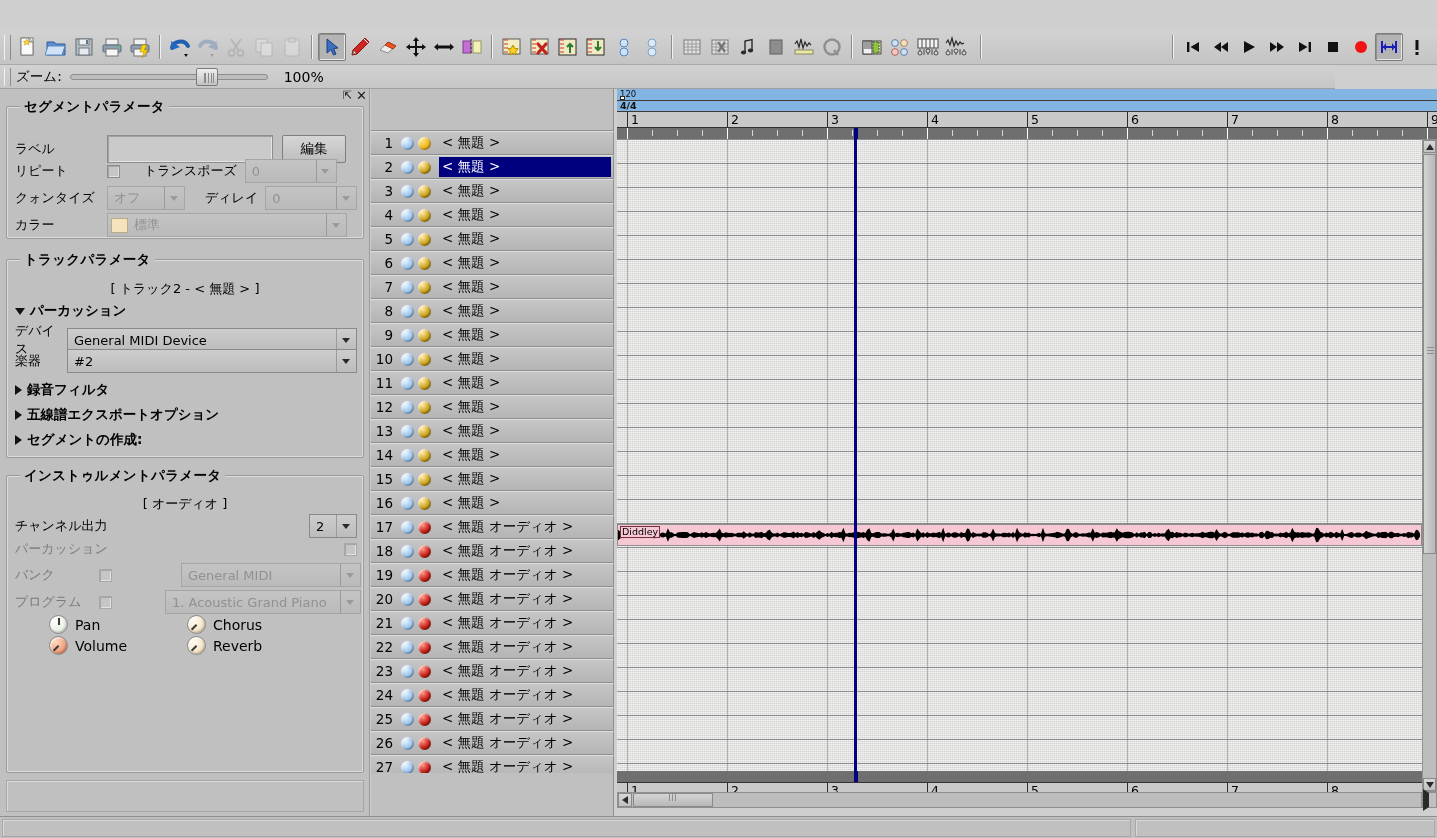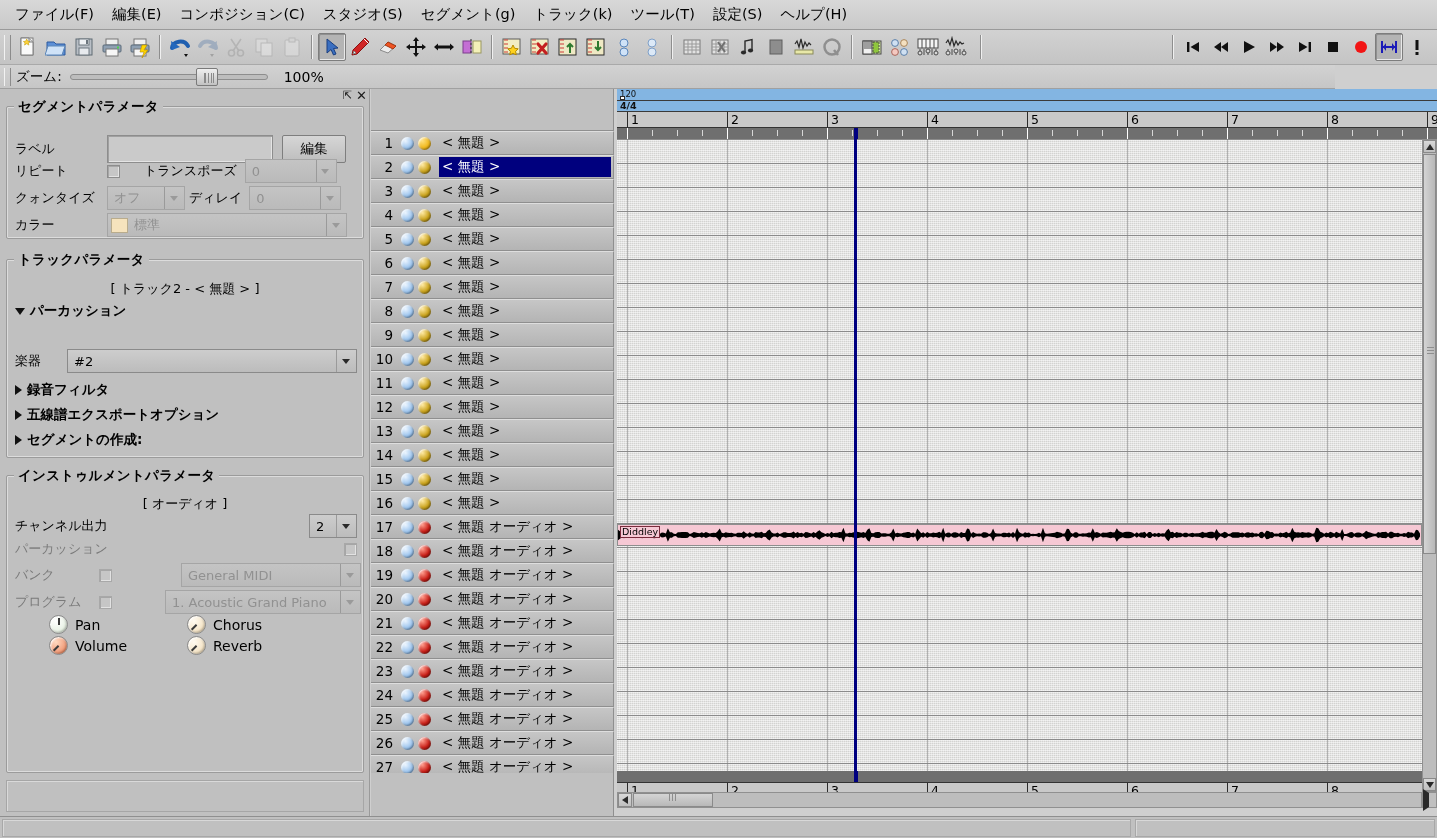--- a/index.html
+++ b/index.html
@@ -75,21 +75,21 @@
     background:#c0c0c0; border-right:1px solid #9a9a9a;
   }
   #dock-head { position:absolute; right:2px; top:1px; height:12px; display:flex; gap:4px; align-items:center; }
   .dockbtn { font-size:11px; line-height:10px; cursor:default; color:#1a1a1a; }
 
   .groupbox {
     position:absolute; left:6px; border:1px solid #9b9b9b; border-radius:2px;
     box-shadow: inset 0 0 0 1px #dcdcdc;
   }
   .group-title {
-    position:absolute; top:-9px; left:7px; background:#c0c0c0; padding:0 4px;
+    position:absolute; top:-9px; left:13px; background:#c0c0c0; padding:0 4px;
     font-weight:bold; font-size:13.5px; letter-spacing:.3px;
   }
   .row { position:absolute; display:flex; align-items:center; }
   .lbl { font-size:13px; }
   .lbl.dim { color:#7a7a7a; }
   .field {
     background:#c6c6c6; border:1px solid #8d8d8d;
     box-shadow: inset 1px 1px 0 #a0a0a0, inset -1px -1px 0 #e4e4e4;
     height:22px; display:flex; align-items:center; padding:0 5px; font-size:13px;
   }
@@ -252,31 +252,20 @@
   .arr-l { width:0;height:0;border-top:4px solid transparent;border-bottom:4px solid transparent;border-right:6px solid #2a2a2a; }
   .arr-r { width:0;height:0;border-top:4px solid transparent;border-bottom:4px solid transparent;border-left:6px solid #2a2a2a; }
   .arr-u { width:0;height:0;border-left:4px solid transparent;border-right:4px solid transparent;border-bottom:6px solid #2a2a2a; }
   .arr-dn{ width:0;height:0;border-left:4px solid transparent;border-right:4px solid transparent;border-top:6px solid #2a2a2a; }
 </style>
 </head>
 <body>
 
 <div id="app">
 
-  <div id="menubar">
-      <div class="menu-item">ファイル(F)</div>
-      <div class="menu-item">編集(E)</div>
-      <div class="menu-item">コンポジション(C)</div>
-      <div class="menu-item">スタジオ(S)</div>
-      <div class="menu-item">セグメント(g)</div>
-      <div class="menu-item">トラック(k)</div>
-      <div class="menu-item">ツール(T)</div>
-      <div class="menu-item">設定(S)</div>
-      <div class="menu-item">ヘルプ(H)</div>
-    </div>
 
   <div id="toolbar1">
     <div class="tgrip"></div>
 
     <div class="tbtn" title="new">
       <svg width="22" height="22" viewBox="0 0 22 22">
           <rect x="4" y="2" width="12" height="17" fill="#f4f4f4" stroke="#7d7d7d"></rect>
           <path d="M4 2 h8 l4 4 v13 h-12z" fill="#fafafa" stroke="#7d7d7d"></path>
           <path d="M12 2 v4 h4" fill="#dcdcdc" stroke="#7d7d7d"></path>
           <path d="M14 11 l2 4 l4 .5 l-3 2.5 l1 4 l-4-2.5 l-4 2.5 l1-4 l-3-2.5 l4-.5z" transform="translate(2,-3) scale(.55)" fill="#ffd33a" stroke="#c29a00"></path>
@@ -610,21 +599,21 @@
       </div>
 
       <div class="row" style="left:8px; top:79px;">
         <span class="lbl" style="width:92px">クォンタイズ</span>
         <div class="combo dis" style="width:78px;">
           <span>オフ</span>
           <span class="arrowbox">
               <i class="caretd dis"></i>
             </span>
         </div>
-        <span class="lbl" style="margin-left:4px">ディレイ</span>
+        <span class="lbl" style="margin-left:20px">ディレイ</span>
         <div class="combo dis" style="width:92px; margin-left:7px;">
           <span>0</span>
           <span class="arrowbox">
               <i class="caretd dis"></i>
             </span>
         </div>
       </div>
 
       <div class="row" style="left:8px; top:106px;">
         <span class="lbl" style="width:92px">カラー</span>
@@ -642,20 +631,29 @@
 
     <div class="groupbox" style="top:170px; width:358px; height:199px;">
       <div class="group-title">トラックパラメータ</div>
       <div class="centerlbl" style="top:20px">[ トラック2 - &lt; 無題 &gt; ]</div>
 
       <div class="expander" style="left:8px; top:42px;">
         <i class="tri-d"></i>
         <span>パーカッション</span>
       </div>
 
+      <div class="row" style="left:8px; top:62px;">
+        <span class="lbl" style="width:52px">デバイス</span>
+        <div class="combo" style="width:290px;">
+          <span>General MIDI Device</span>
+          <span class="arrowbox">
+              <i class="caretd"></i>
+            </span>
+        </div>
+      </div>
       <div class="row" style="left:8px; top:89px;">
         <span class="lbl" style="width:52px">楽器</span>
         <div class="combo" style="width:290px;">
           <span>#2</span>
           <span class="arrowbox">
               <i class="caretd"></i>
             </span>
         </div>
       </div>
 

